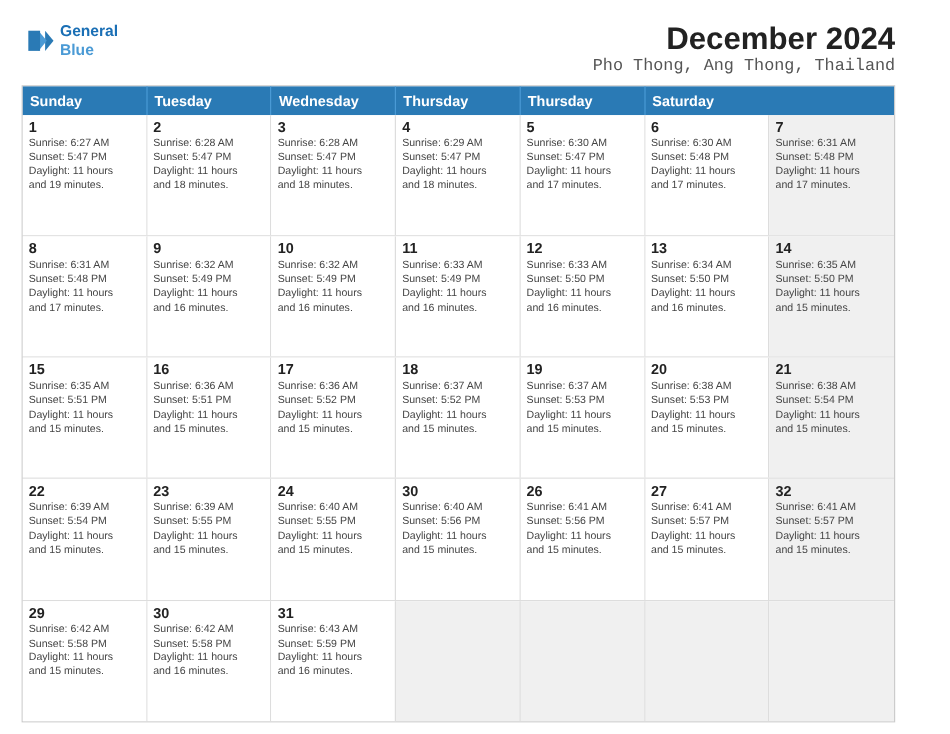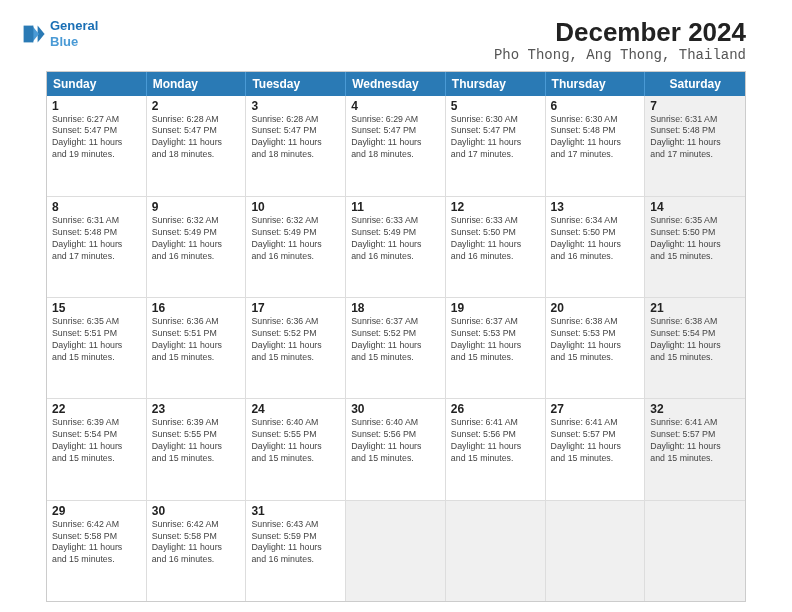--- a/index.html
+++ b/index.html
@@ -53,35 +53,34 @@
     .subtitle {
       font-size: 14px;
       color: #555;
       font-family: Liberation Mono, monospace;
     }
     .calendar {
       flex: 1;
       display: flex;
       flex-direction: column;
       border: 1px solid #ccc;
-      margin-left: 28px;
     }
     .cal-header {
       display: grid;
       grid-template-columns: repeat(7, 1fr);
       background: #2a7ab5;
     }
     .cal-header-cell {
       color: #fff;
       font-weight: bold;
       font-size: 12px;
       padding: 5px 6px;
       border-right: 1px solid #4a9ad5;
     }
-    .cal-header-cell:last-child { border-right: none; text-align: center; }
+    .cal-header-cell:last-child { border-right: none; }
     .cal-body {
       flex: 1;
       display: flex;
       flex-direction: column;
     }
     .cal-row {
       display: grid;
       grid-template-columns: repeat(7, 1fr);
       flex: 1;
       border-top: 1px solid #ddd;
@@ -128,21 +127,20 @@
     </div>
     <div class="title-block">
       <div class="month-title">December 2024</div>
       <div class="subtitle">Pho Thong, Ang Thong, Thailand</div>
     </div>
   </div>
 
   <div class="calendar">
     <div class="cal-header">
       <div class="cal-header-cell">Sunday</div>
-      <div class="cal-header-cell">Monday</div>
       <div class="cal-header-cell">Tuesday</div>
       <div class="cal-header-cell">Wednesday</div>
       <div class="cal-header-cell">Thursday</div>
       <div class="cal-header-cell">Thursday</div>
       <div class="cal-header-cell">Saturday</div>
     </div>
     <div class="cal-body" id="cal-body">
     <div class="cal-row">
           <div class="cal-cell">
             <span class="day-num">1</span>

